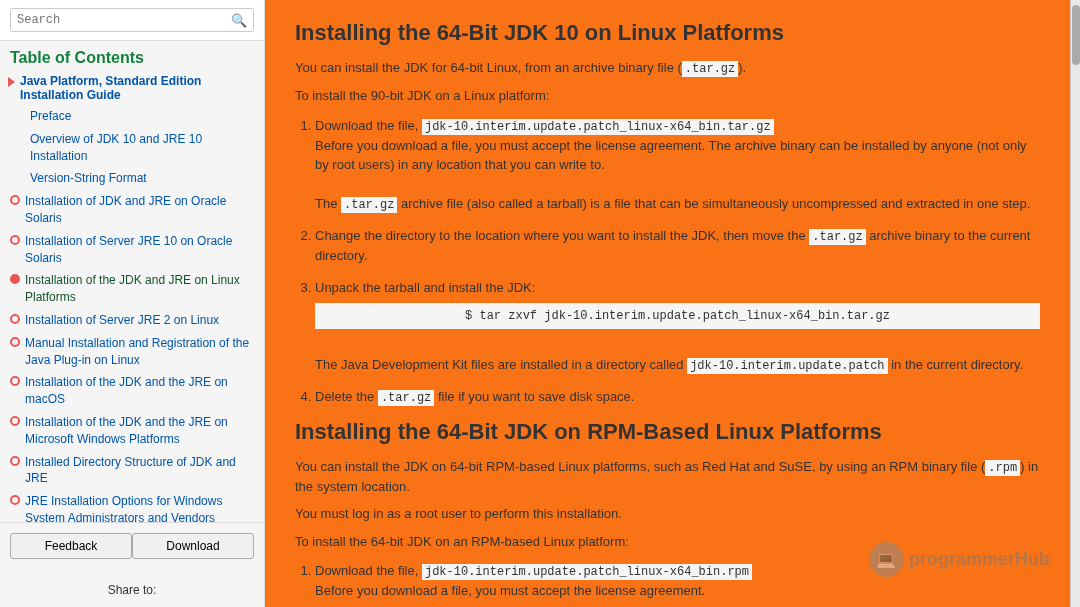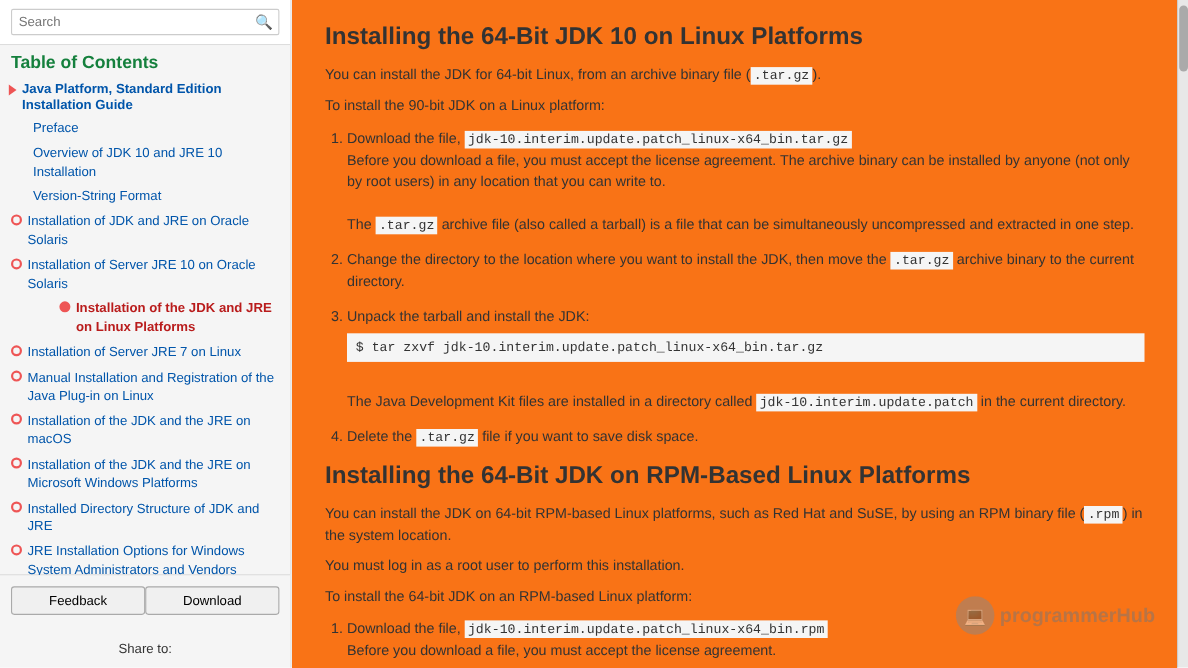--- a/index.html
+++ b/index.html
@@ -25,20 +25,21 @@
       background: #fff;
     }
 
     #search-input {
       width: 100%;
       border: 1px solid #ccc;
       padding: 4px 24px 4px 6px;
       font-size: 12px;
       outline: none;
       border-radius: 2px;
+      font-family: Liberation Mono, monospace;
     }
 
     .search-icon-wrap {
       position: relative;
       width: 100%;
     }
 
     .search-icon-wrap .search-icon {
       position: absolute;
       right: 6px;
@@ -66,21 +67,21 @@
       padding: 3px 10px 3px 10px;
       font-size: 12px;
       line-height: 1.4;
       cursor: pointer;
       color: #05a;
       text-decoration: none;
       display: flex;
       align-items: flex-start;
     }
 
-    .toc-item.active { color: #b91c1c; font-weight: bold; margin-left: 44px; }
+    .toc-item.active { color: #14532d; font-weight: normal; }
 
     .toc-top-item {
       padding: 3px 10px 3px 8px;
       font-size: 12px;
       color: #05a;
       cursor: pointer;
       display: flex;
       align-items: flex-start;
       font-weight: bold;
       justify-content: space-between;
@@ -169,20 +170,21 @@
     }
 
     p { margin-bottom: 8px; font-size: 13px; line-height: 1.5; }
 
     code, .mono {
       font-family: 'Courier New', Courier, monospace;
       font-size: 12px;
       background: #f5f5f5;
       padding: 1px 3px;
       border: none;
+      text-align: center;
     }
 
     ol { margin: 10px 0 10px 20px; }
     ol li { margin-bottom: 12px; font-size: 13px; line-height: 1.5; }
 
     .code-block {
       font-family: 'Courier New', Courier, monospace;
       font-size: 12px;
       background: #f5f5f5;
       padding: 4px 8px;
@@ -272,21 +274,21 @@
     <div class="toc-item">
       <span class="toc-circle"></span>
       <span>Installation of Server JRE 10 on Oracle Solaris</span>
     </div>
     <div class="toc-item active">
       <span class="toc-circle-filled"></span>
       <span>Installation of the JDK and JRE on Linux Platforms</span>
     </div>
     <div class="toc-item">
       <span class="toc-circle"></span>
-      <span>Installation of Server JRE 7 on Linux</span>
+      <span>Installation of Server JRE 2 on Linux</span>
     </div>
     <div class="toc-item">
       <span class="toc-circle"></span>
       <span>Manual Installation and Registration of the Java Plug-in on Linux</span>
     </div>
     <div class="toc-item">
       <span class="toc-circle"></span>
       <span>Installation of the JDK and the JRE on macOS</span>
     </div>
     <div class="toc-item">

